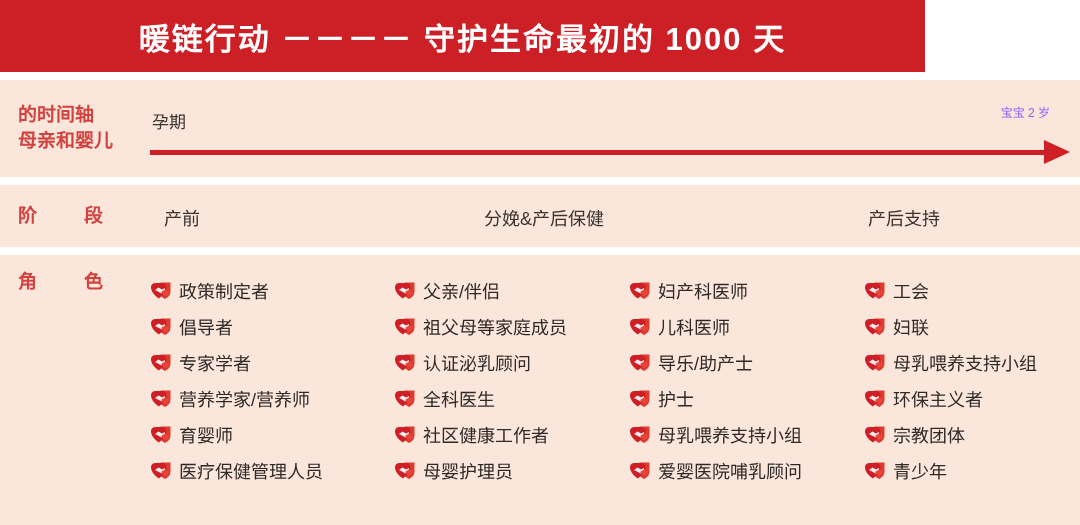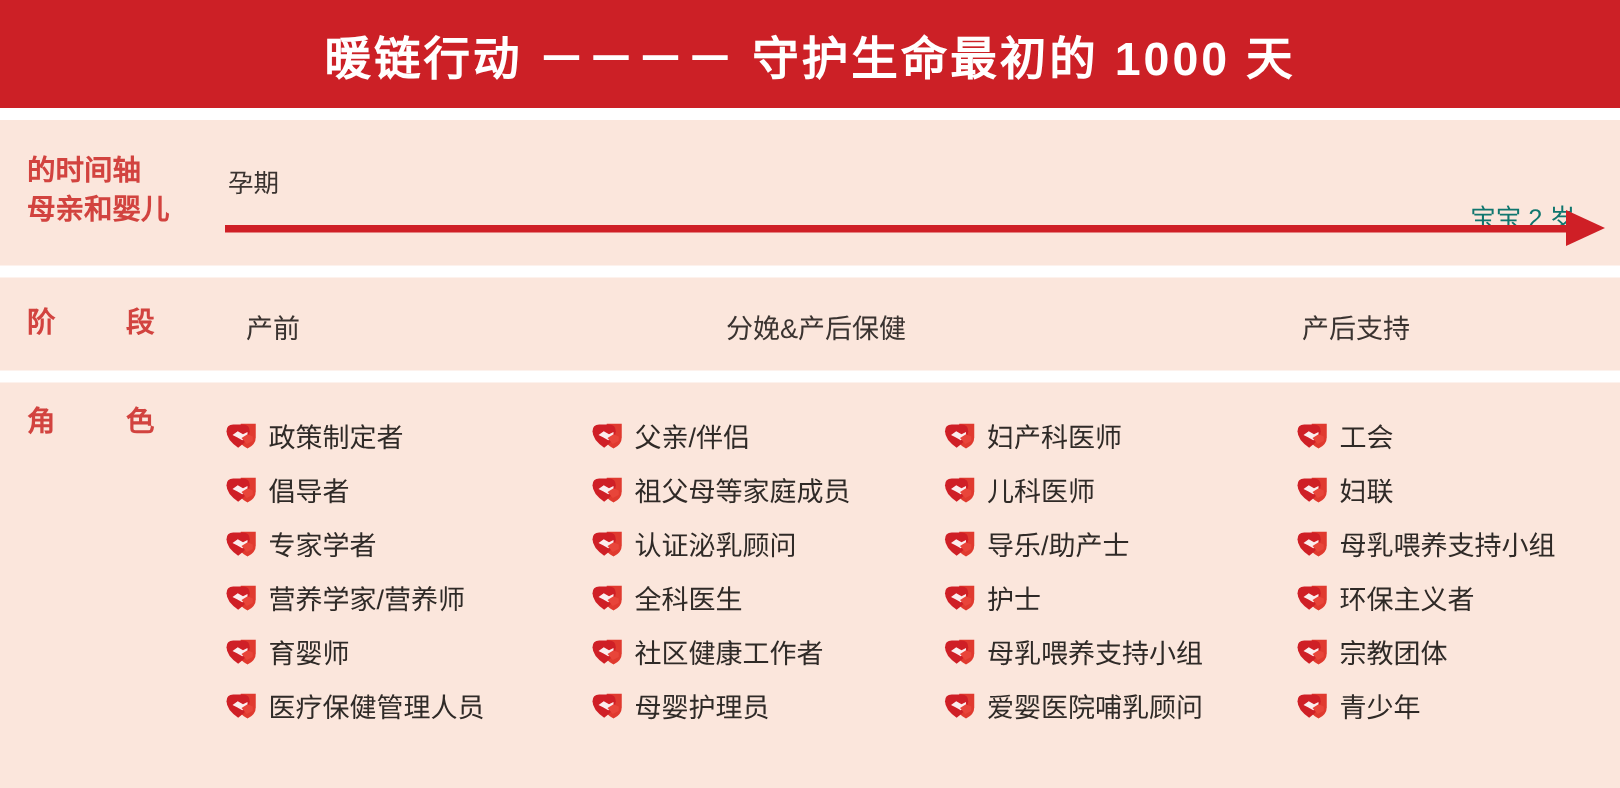--- a/index.html
+++ b/index.html
@@ -11,21 +11,21 @@
     width: 1080px;
     height: 525px;
     background: #ffffff;
     font-family: "Liberation Sans", "DejaVu Sans", sans-serif;
     overflow: hidden;
     position: relative;
   }
 
   
   .header {
-    width: 1080px;
+    width: 925px;
     height: 72px;
     background: #cc2026;
     display: flex;
     align-items: center;
     justify-content: center;
     box-sizing: border-box;
   }
   .header-title {
     color: #ffffff;
     font-size: 31px;
@@ -72,24 +72,23 @@
     left: 152px;
     top: 28px;
     font-size: 17px;
     color: #3a3330;
     white-space: nowrap;
   }
   .tl-end-label {
     position: absolute;
     right: 30px;
     top: 23px;
-    font-size: 17px;
-    color: #0f766e;
-    white-space: nowrap;
-    margin-top: 28px;
+    font-size: 12px;
+    color: #8b5cf6;
+    white-space: nowrap;
   }
   .tl-axis {
     position: absolute;
     left: 150px;
     top: 70px;
     width: 900px;
     height: 5px;
     background: #cf1f26;
   }
   .tl-arrow {

